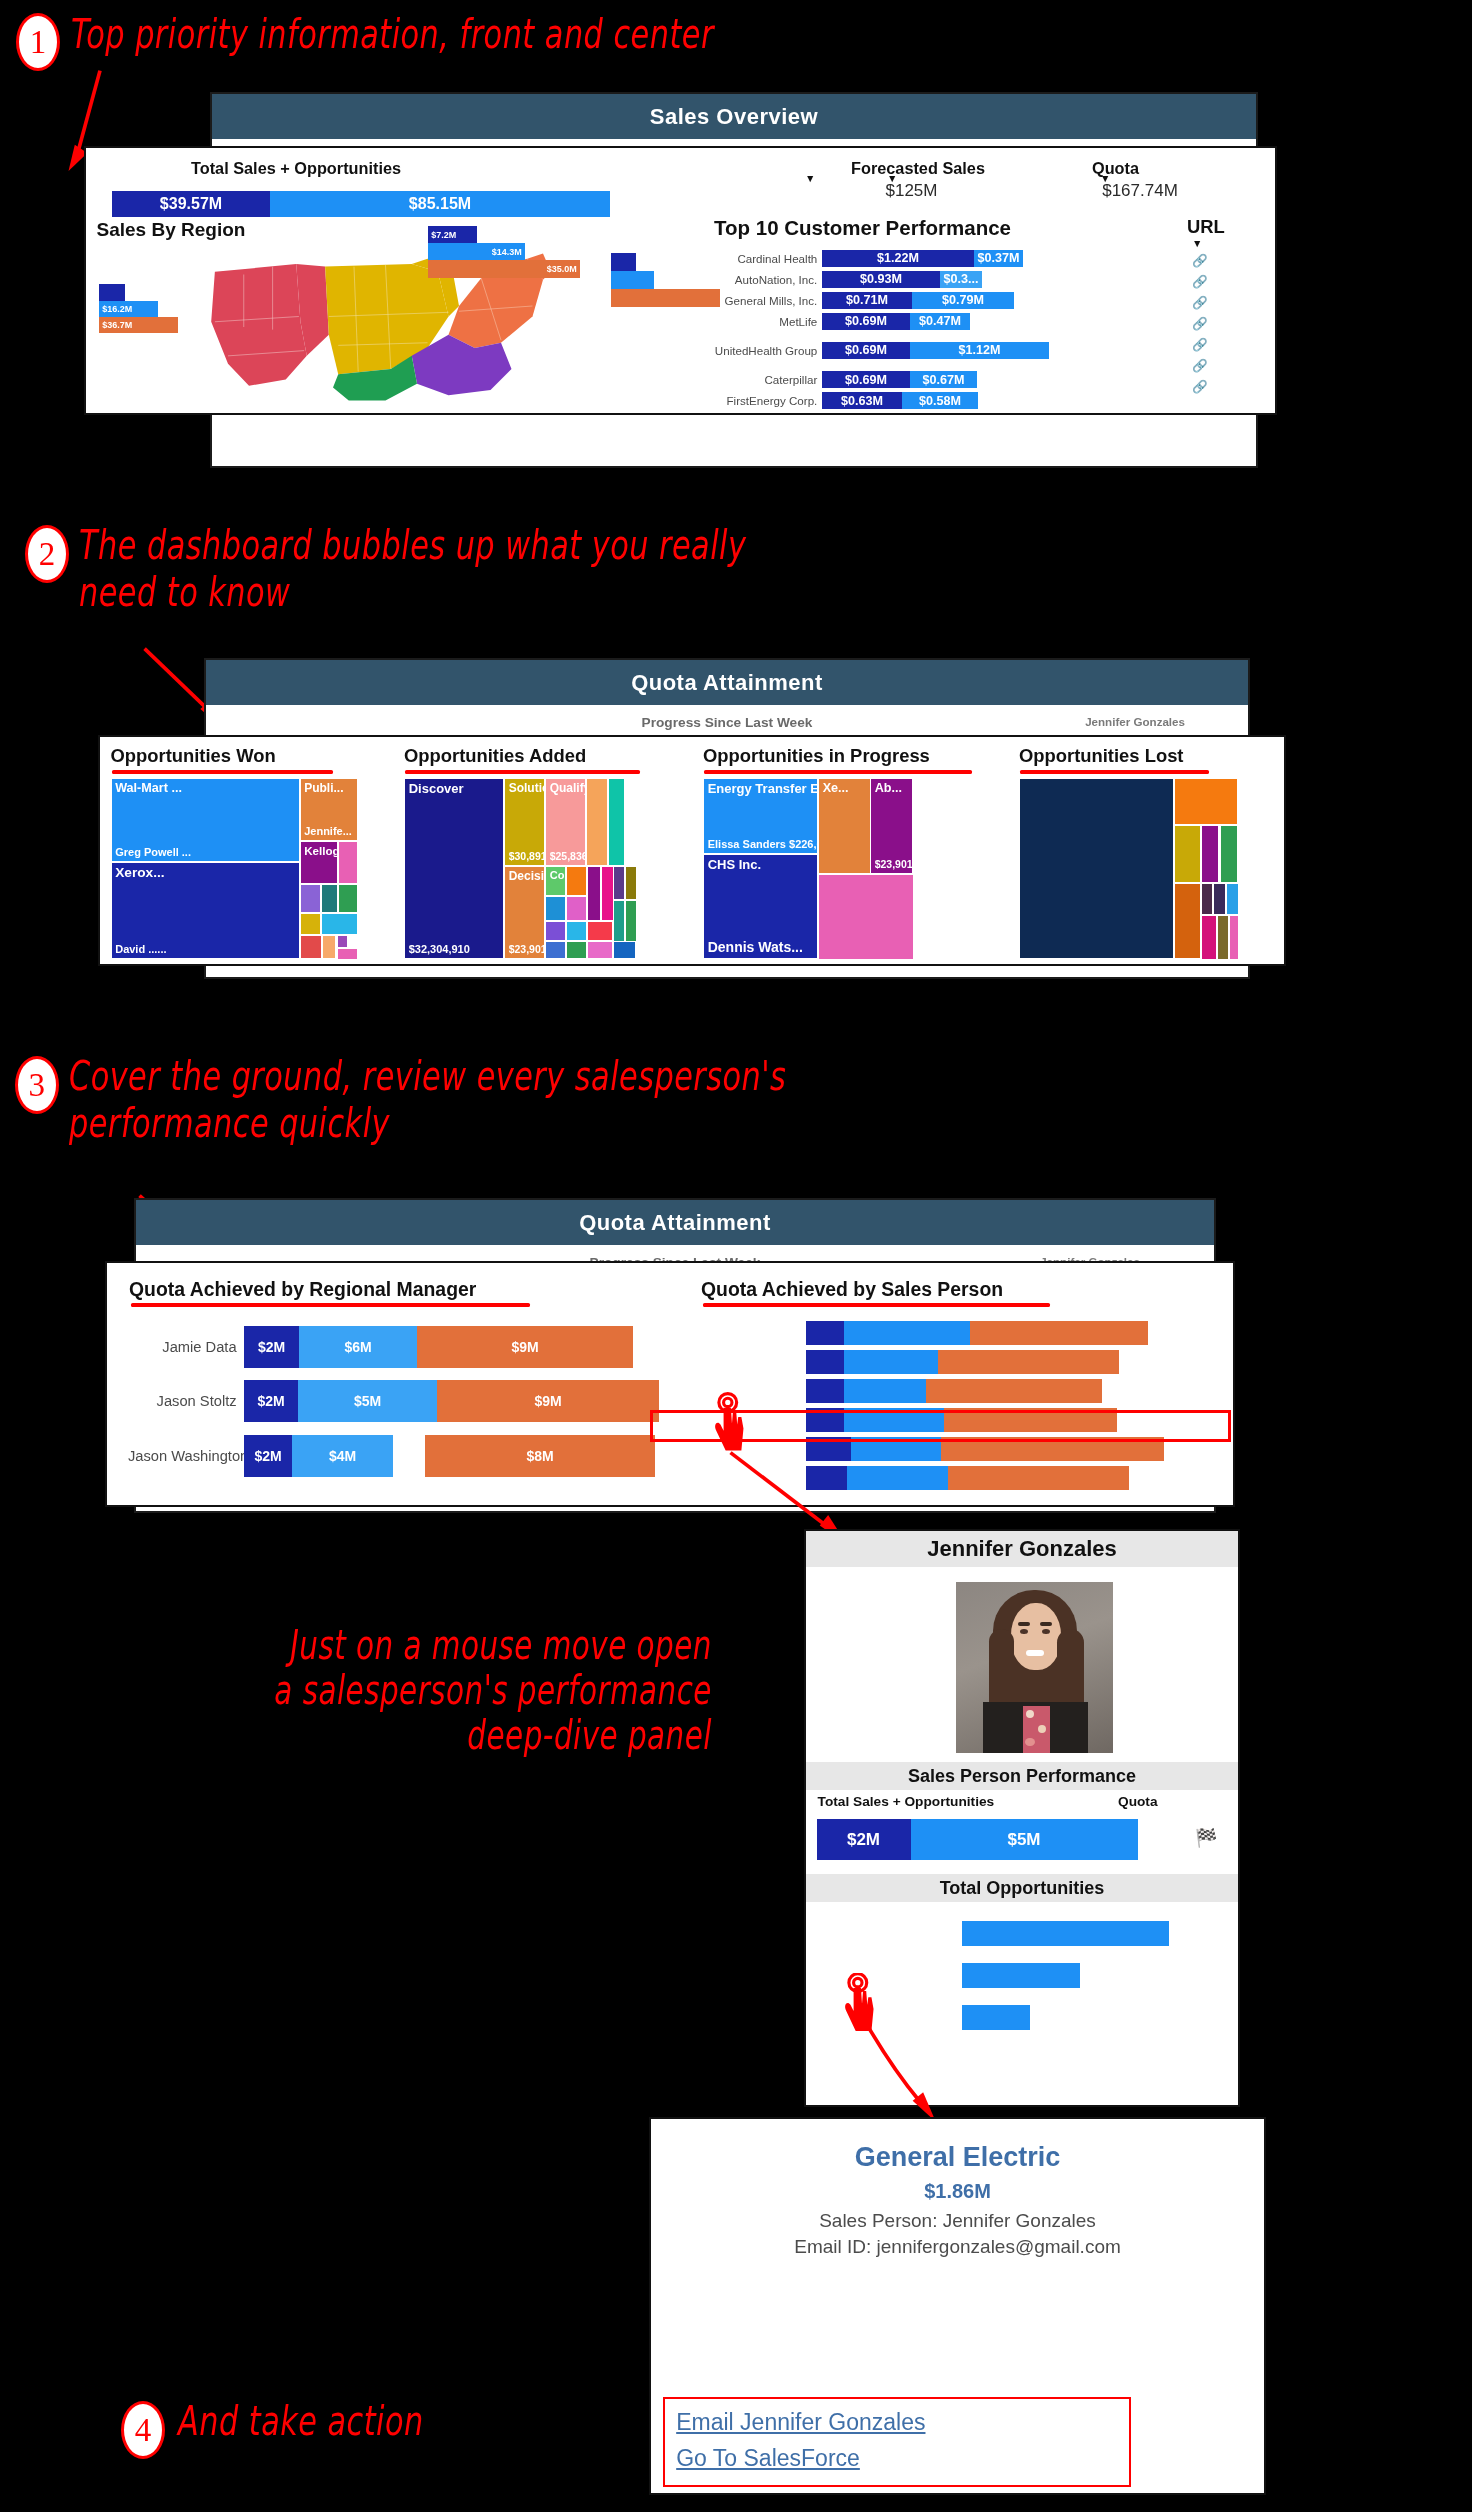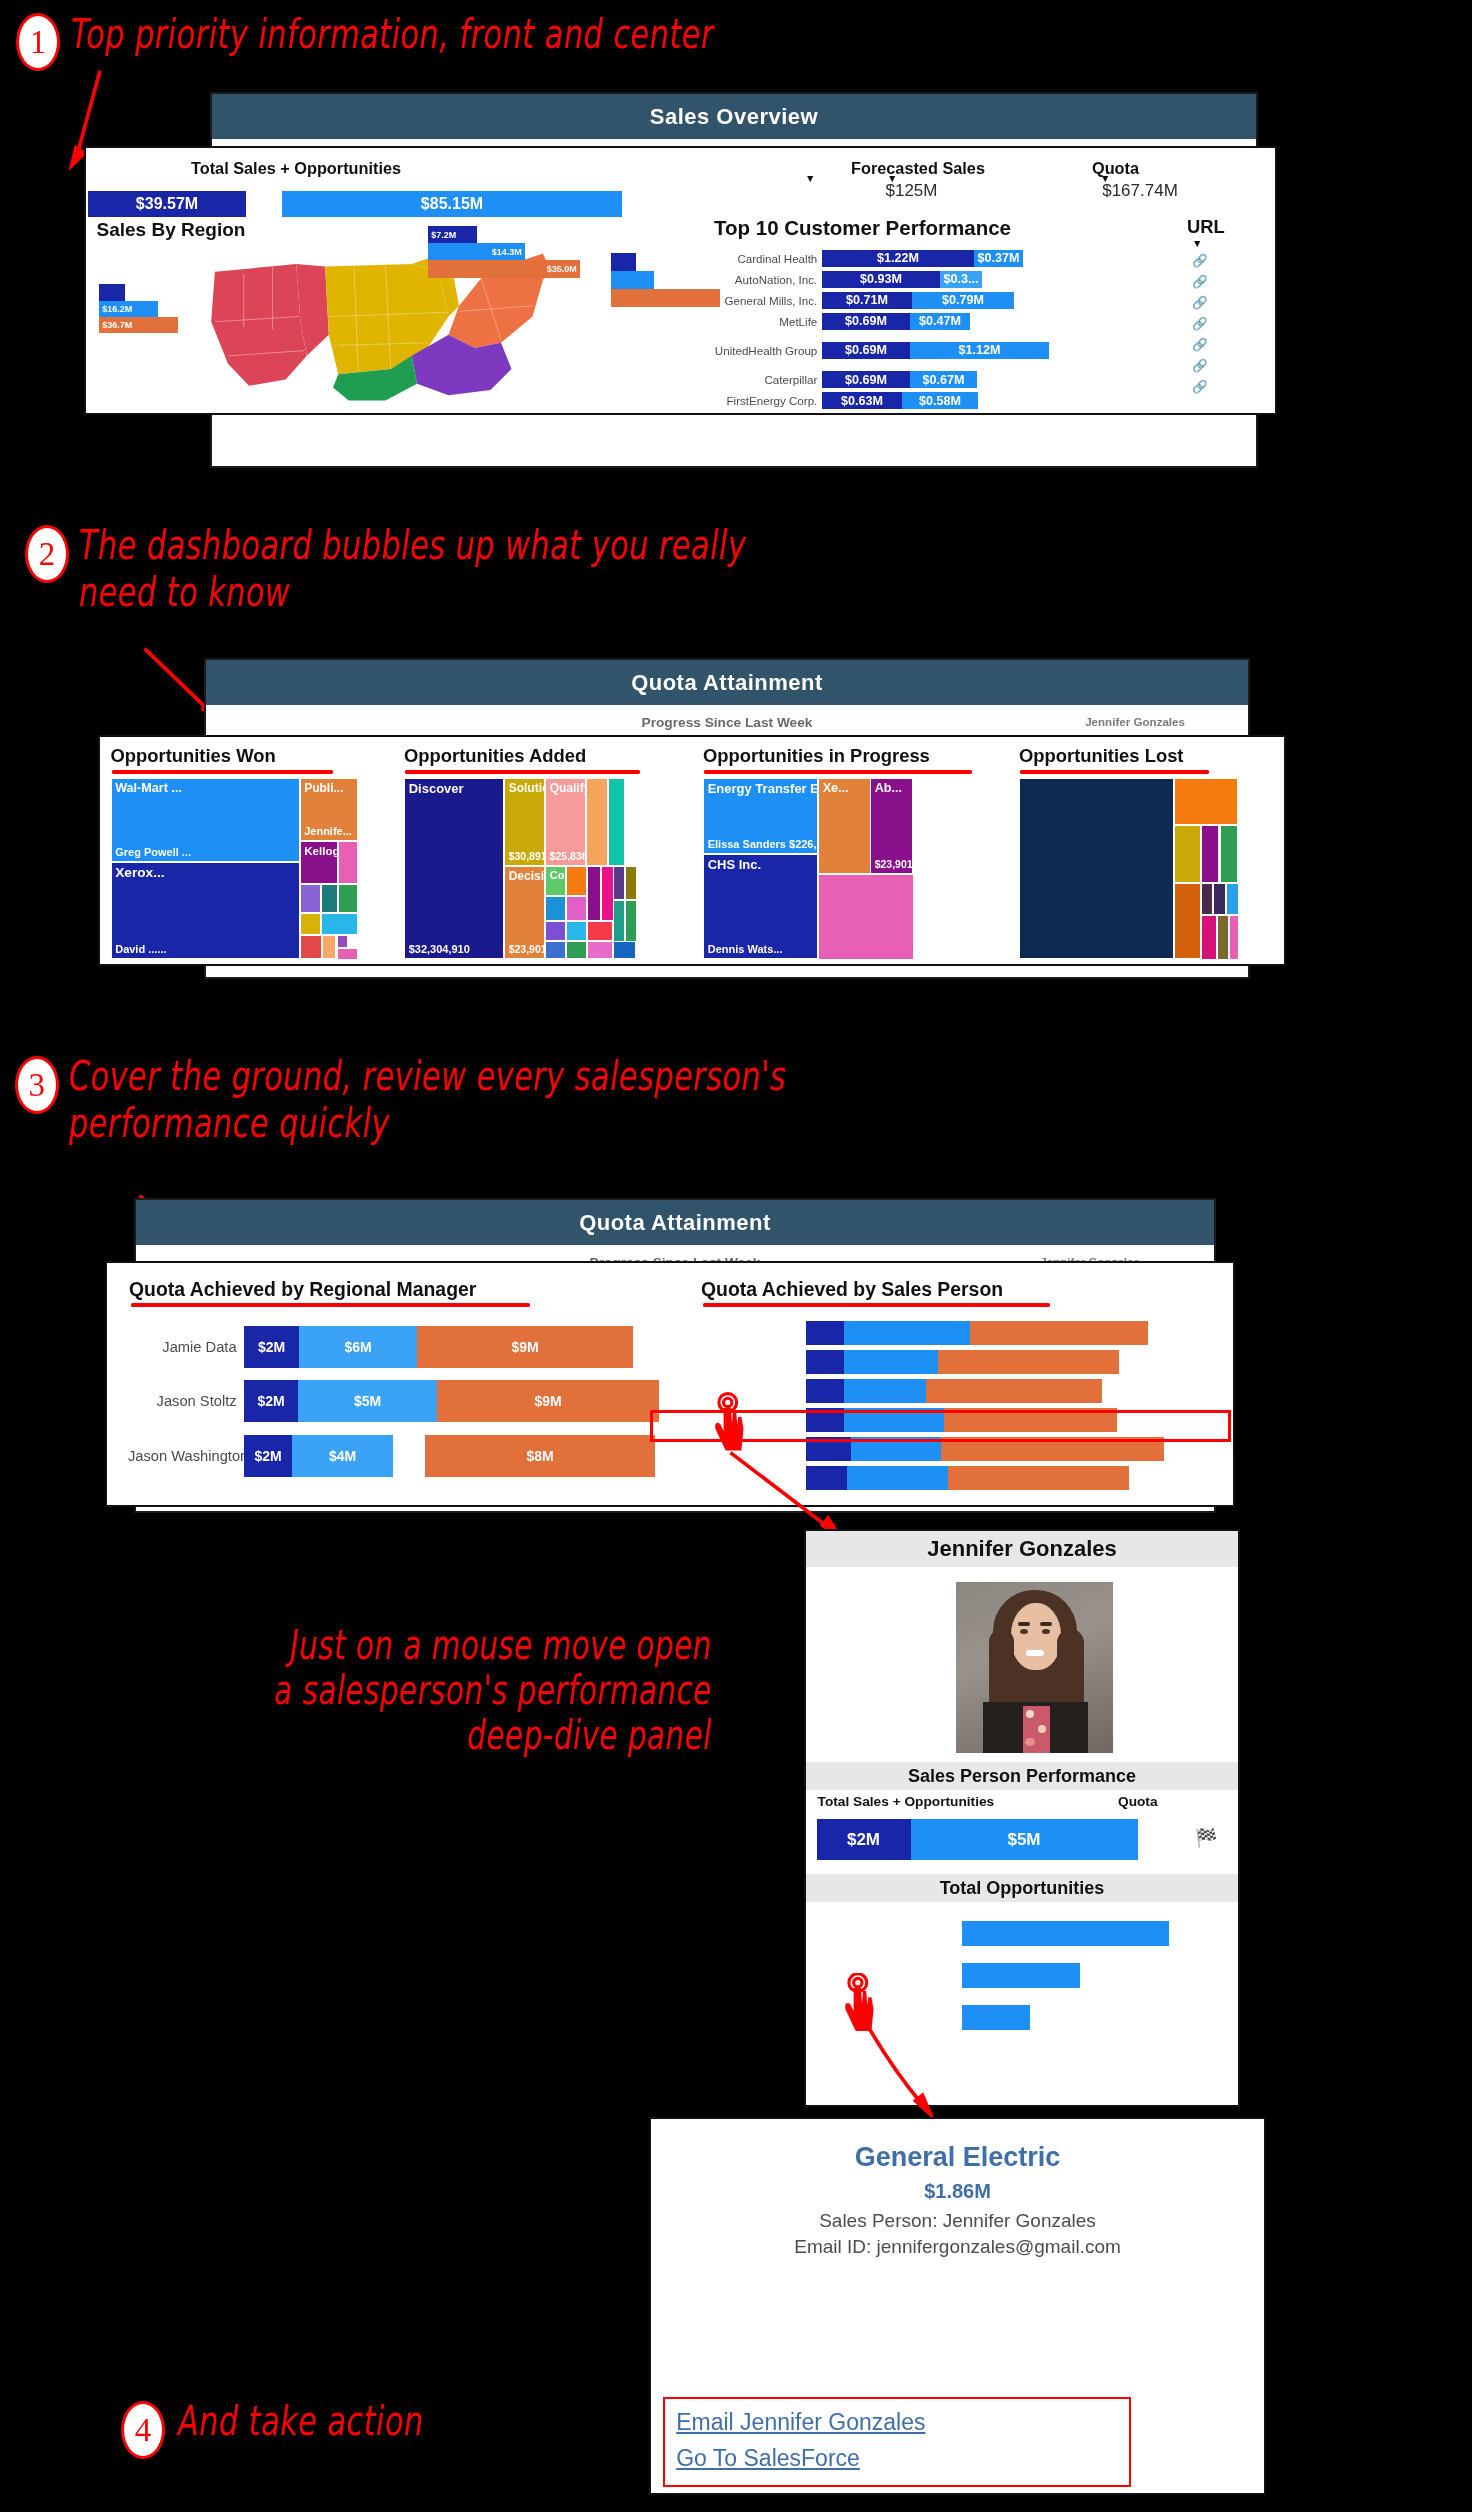--- a/index.html
+++ b/index.html
@@ -133,21 +133,21 @@
   <div class="kpi-label" style="position:absolute; left:765px; top:10.5px; font-size:16.3px;">Forecasted Sales</div>
   <div class="kpi-label" style="position:absolute; left:1006px; top:10.5px; font-size:16.3px;">Quota</div>
 
   <div class="caret" style="position:absolute; left:719px; top:25px;">▼</div>
   <div class="caret" style="position:absolute; left:801px; top:25px;">▼</div>
   <div class="caret" style="position:absolute; left:1014px; top:25px;">▼</div>
 
   <div class="kpi-val" style="position:absolute; left:757px; top:33px; width:137px; font-size:17px;">$125M</div>
   <div class="kpi-val" style="position:absolute; left:975px; top:33px; width:158px; font-size:17px;">$167.74M</div>
 
-  <div class="barrow" style="position:absolute; left:2px; top:35px; height:41px;gap:36px;">
+  <div class="barrow" style="position:absolute; left:26px; top:35px; height:41px;">
     <div class="seg" style="width:158px; height:26px; background:#1a26a8; font-size:16px;">$39.57M</div>
     <div class="seg" style="width:340px; height:26px; background:#1e90f5; font-size:16px;">$85.15M</div>
   </div>
 
   <div class="panel-title" style="position:absolute; left:10.5px; top:71px; font-size:19px;">Sales By Region</div>
 
   <div class="panel-title" style="position:absolute; left:628px; top:68px; font-size:20.5px;">Top 10 Customer Performance</div>
 
   <div class="panel-title" style="position:absolute; left:1101px; top:68px; font-size:18.4px;">URL</div>
   <div class="caret" style="position:absolute; left:1106px; top:90px;">▼</div>
@@ -357,21 +357,21 @@
     <div class="tm-cell" style="left:209px; top:163px; width:23px; height:18px; background:#1565c0;"></div>
   </div>
 
   <div class="tm" style="left:603px; top:41px; width:273px; height:181px;">
     <div class="tm-cell" style="left:0; top:0; width:115px; height:76px; background:#1e90f5;">
       <span class="tm-top" style="font-size:13px;">Energy Transfer Equity...</span>
       <span class="tm-bot" style="font-size:11px;">Elissa Sanders $226,688</span>
     </div>
     <div class="tm-cell" style="left:0; top:76px; width:115px; height:105px; background:#1a26a8;">
       <span class="tm-top" style="font-size:13px;">CHS Inc.</span>
-      <span class="tm-bot" style="font-size:11px;">Dennis Wats...</span>
+      <span class="tm-bot" style="font-size:14px;">Dennis Wats...</span>
     </div>
     <div class="tm-cell" style="left:115px; top:0; width:53px; height:96px; background:#e2823a;">
       <span class="tm-top" style="font-size:12.6px;">Xe...</span>
       <span class="tm-bot" style="font-size:10.5px;"></span>
     </div>
     <div class="tm-cell" style="left:167px; top:0; width:43px; height:96px; background:#8a0f8a;">
       <span class="tm-top" style="font-size:12.6px;">Ab...</span>
       <span class="tm-bot" style="font-size:10.5px;">$23,901,...</span>
     </div>
     <div class="tm-cell" style="left:115px; top:96px; width:96px; height:86px; background:#e860b4;">

